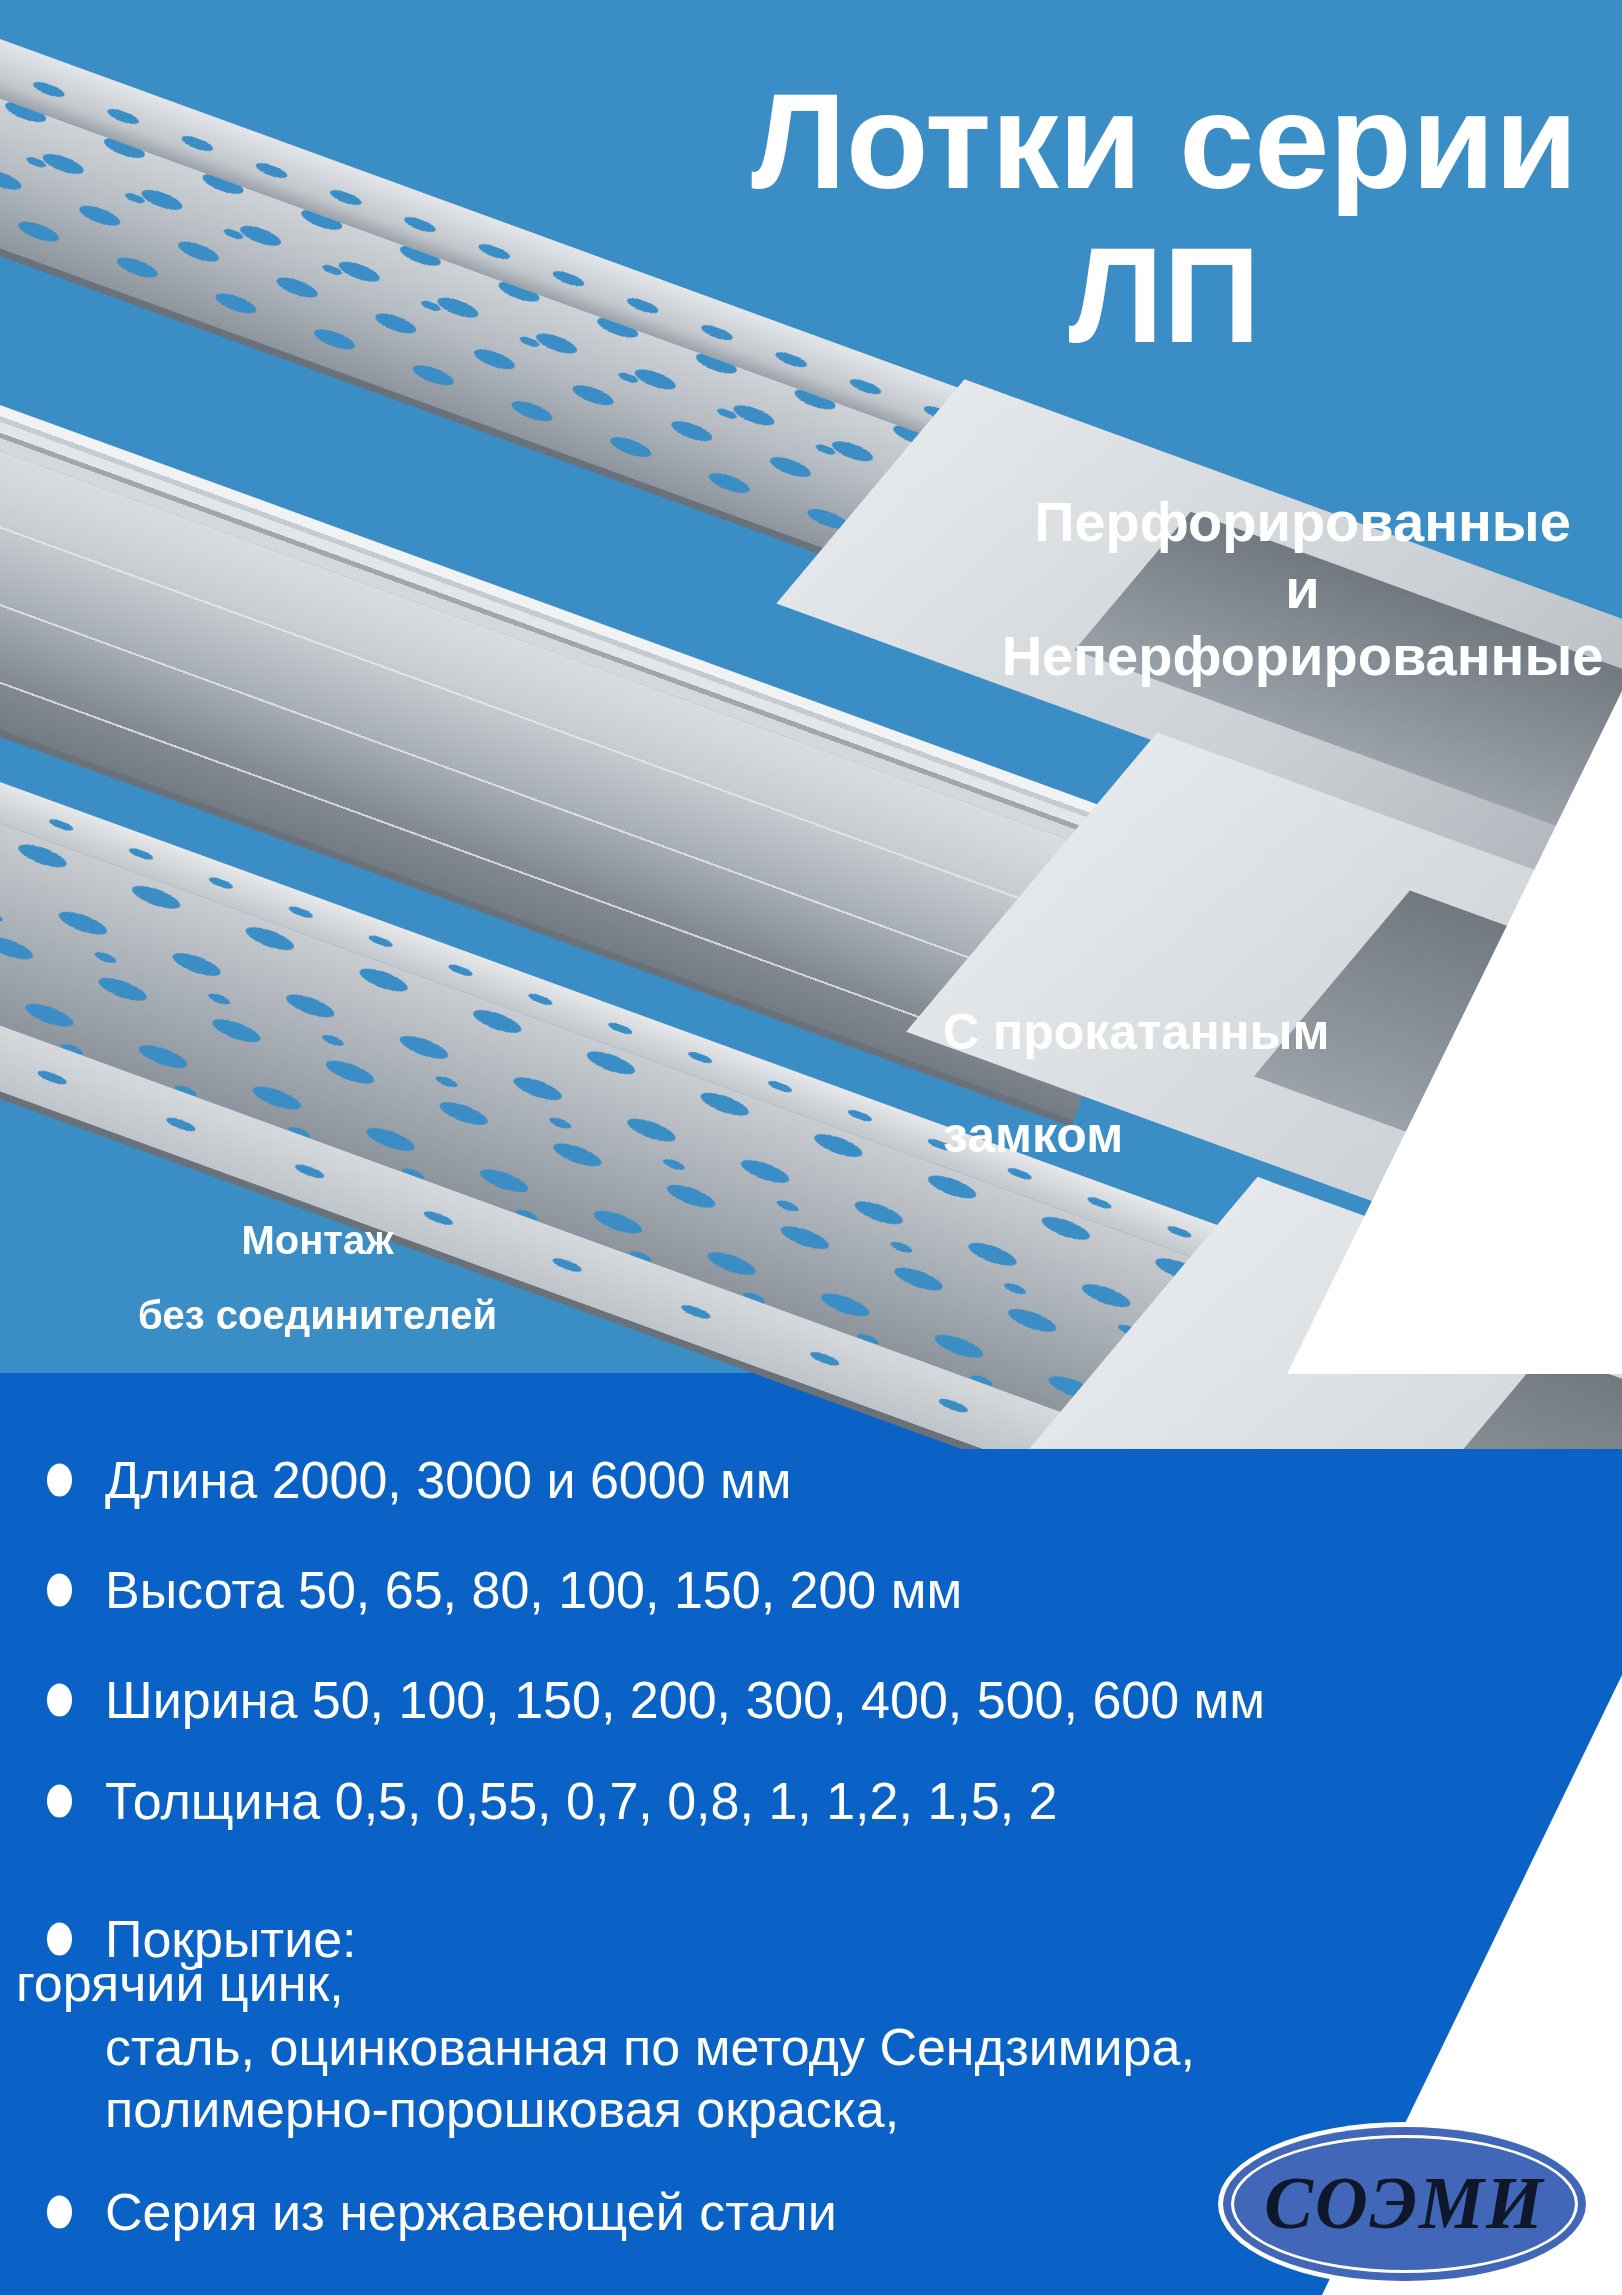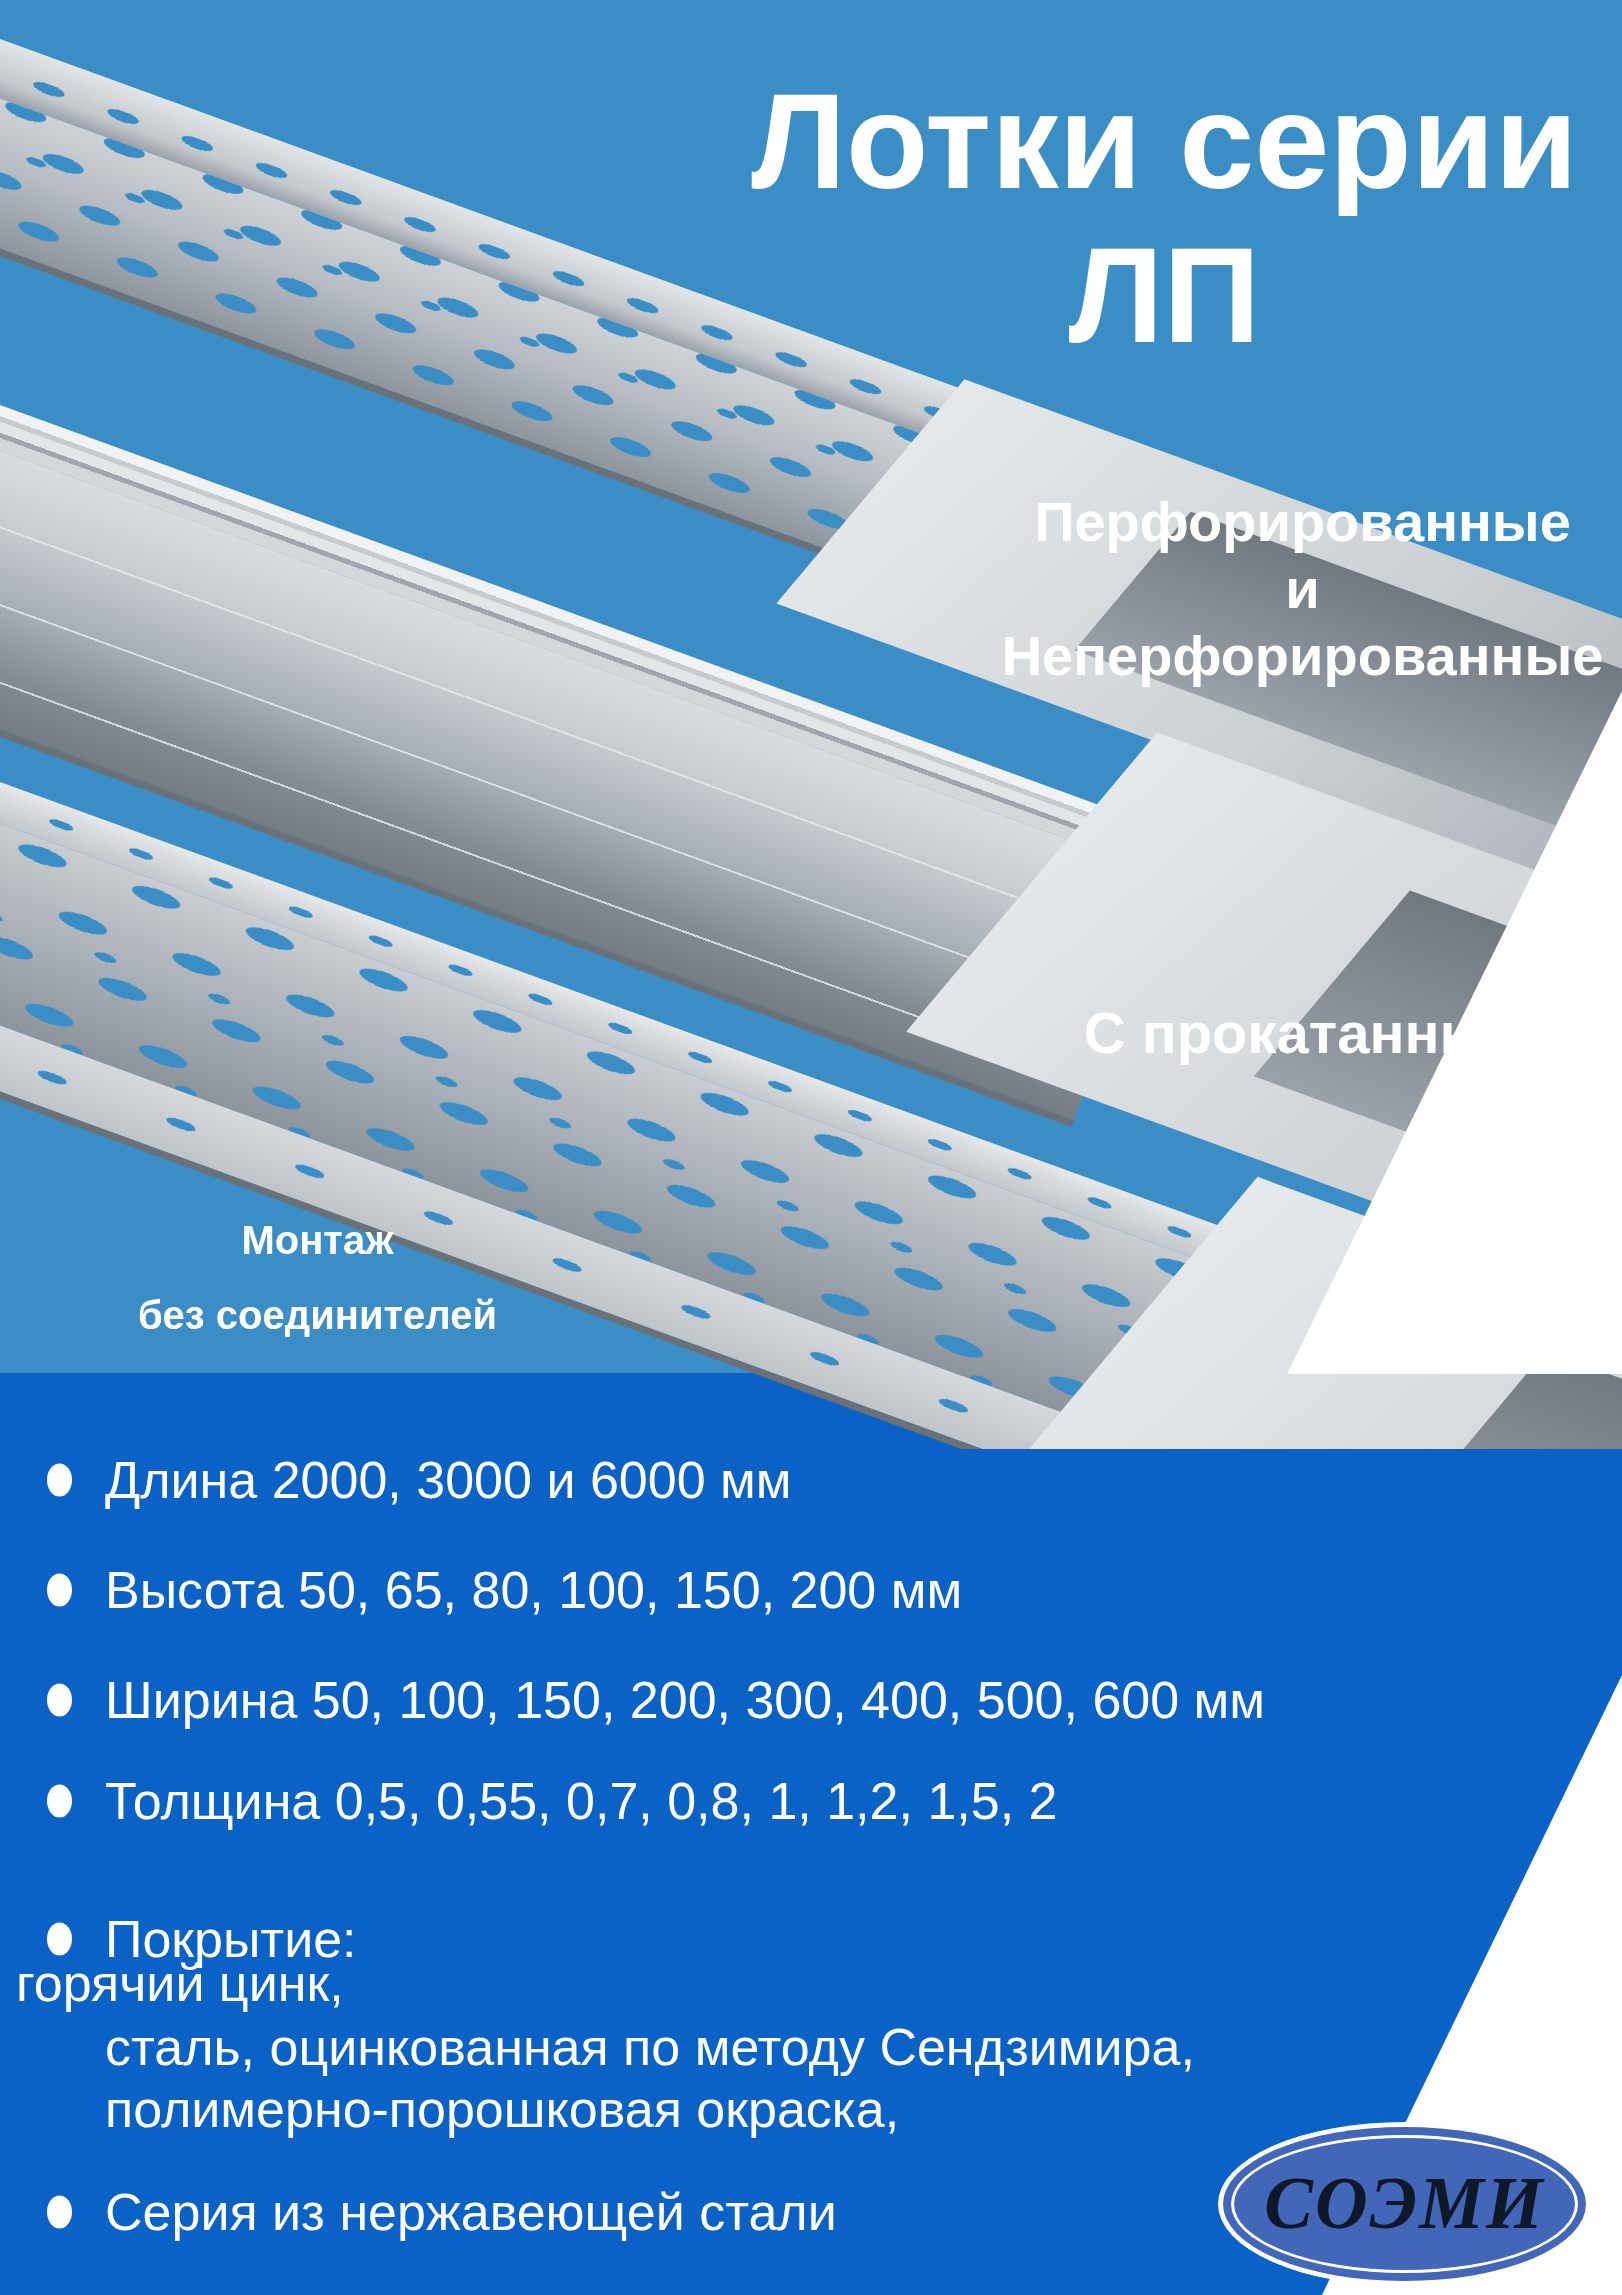--- a/index.html
+++ b/index.html
@@ -13,22 +13,22 @@
   .wedge-top{position:absolute;left:1287px;top:691px;width:335px;height:683px;
            background:#fff;clip-path:polygon(100% 0,100% 100%,0 100%);z-index:5;}
   .wedge-bottom{position:absolute;left:1322px;top:302px;width:300px;height:620px;
            background:#fff;clip-path:polygon(100% 0,100% 100%,0 100%);z-index:2;}
   
   .t-white{color:#fff;font-weight:700;white-space:nowrap;}
   .page-title{position:absolute;left:713px;top:65px;width:903px;text-align:center;
            font-size:135px;line-height:154px;z-index:6;}
   .callout-perf{position:absolute;left:982px;top:488px;width:641px;text-align:center;
            font-size:56px;line-height:67px;z-index:6;}
-  .callout-lock{position:absolute;left:943px;top:981px;width:589px;text-align:right;
-           font-size:58px;line-height:103px;z-index:6;}
+  .callout-lock{position:absolute;left:943px;top:981px;width:589px;text-align:left;
+           font-size:50px;line-height:103px;z-index:6;}
   .callout-mount{position:absolute;left:36px;top:1203px;width:563px;text-align:center;
            font-size:40px;line-height:75px;z-index:6;}
   .callout-perf span,.callout-lock span,.callout-mount span,.page-title span{display:block;}
   
   .spec-list{position:absolute;left:0;top:0;width:1623px;height:922px;z-index:1;}
   .spec-item{position:absolute;left:0;height:72px;padding-left:105px;display:flex;
            align-items:center;font-size:52px;font-weight:400;color:#fff;white-space:nowrap;}
   .dot{position:absolute;left:47px;top:50%;transform:translateY(-50%);width:25px;height:33px;
            border-radius:50%;background:#fff;}
   
@@ -131,20 +131,21 @@
     </div>
 
     <div class="callout-perf t-white">
       <span>Перфорированные</span>
       <span>и</span>
       <span>Неперфорированные</span>
     </div>
 
     <div class="callout-lock t-white">
       <span>С прокатанным</span>
+      <span>замком</span>
     </div>
 
     <div class="callout-mount t-white">
       <span>Монтаж</span>
       <span>без соединителей</span>
     </div>
   </div>
 
   <div class="sec-bottom">
     <div class="spec-list" id="spec-list">

